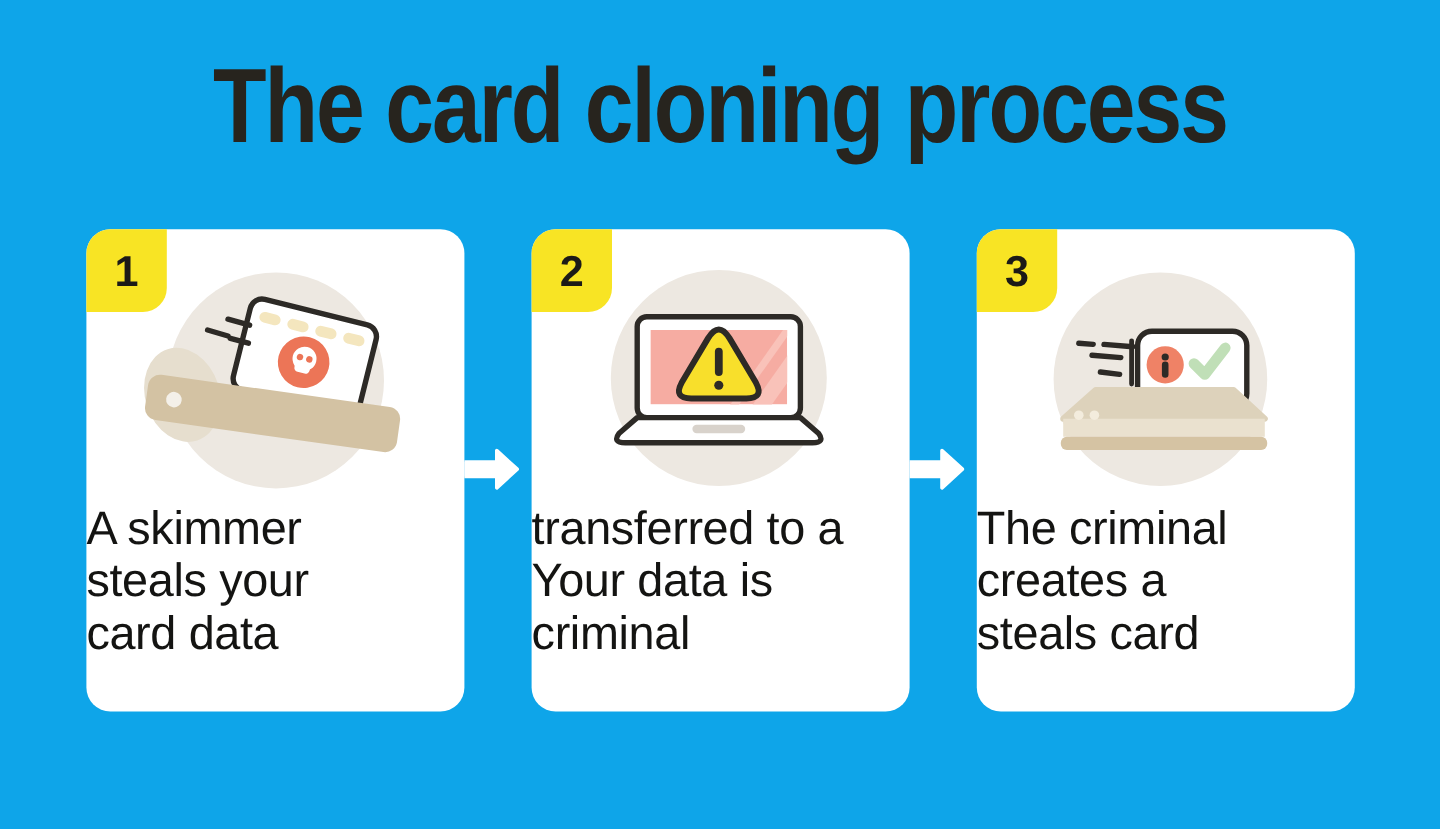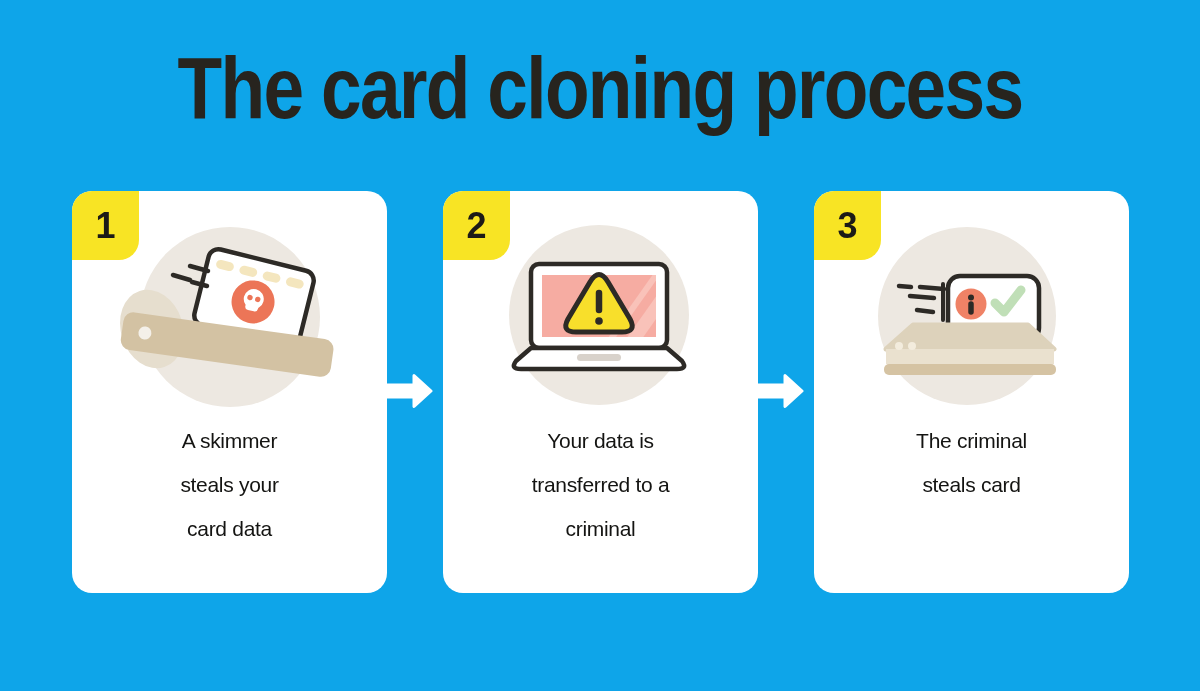--- a/index.html
+++ b/index.html
@@ -29,22 +29,22 @@
   .badge{
     position:absolute;top:0;left:0;width:67px;height:69px;
     background:#F8E424;
     border-radius:20px 0 20px 0;
     display:flex;align-items:center;justify-content:center;
     font-size:36px;font-weight:700;color:#1C1A17;
   }
   .illus{position:absolute;top:0;left:0;}
   .caption{
     position:absolute;top:228px;left:0;width:315px;
-    text-align:center;color:#141412;
-    font-size:21px;line-height:44px;letter-spacing:-0.3px;font-weight:400;
+    color:#141412;
+    font-size:39px;line-height:44px;letter-spacing:-0.3px;font-weight:400;
   }
   .arrow{position:absolute;top:371px;width:46px;height:40px;}
   .arrow1{left:387px;}
   .arrow2{left:758px;}
 </style>
 </head>
 <body>
 
 <div class="stage">
 
@@ -111,22 +111,22 @@
       </g>
       <g>
         <path d="M147,91 Q156,76 165,91 L187,128 Q194,141 179,141 L133,141 Q118,141 125,128 Z" fill="#F8DF2B" stroke="#2D2A26" stroke-width="5" stroke-linejoin="round"></path>
         <line x1="156" y1="102" x2="156" y2="119" stroke="#2D2A26" stroke-width="6.5" stroke-linecap="round"></line>
         <circle cx="156" cy="130" r="3.8" fill="#2D2A26"></circle>
       </g>
       <path d="M88,157 L224,157 L239,170 Q245,178 234,178 L78,178 Q67,178 73,170 Z" fill="#FFFFFF" stroke="#2D2A26" stroke-width="4.5" stroke-linejoin="round"></path>
       <rect x="134" y="163" width="44" height="7" rx="3.5" fill="#D8D2CB"></rect>
     </svg>
     <div class="caption">
+      <div>transferred to a</div>
       <div>Your data is</div>
-      <div>transferred to a</div>
       <div>criminal</div>
     </div>
   </div>
 
   <div class="arrow arrow2">
     <svg width="46" height="40" viewBox="0 0 46 40">
       <path d="M0,14 L27,14 L27,4.5 L44,20 L27,35.5 L27,26 L0,26 Z" fill="#FFFFFF" stroke="#FFFFFF" stroke-width="3" stroke-linejoin="round"></path>
     </svg>
   </div>
 
@@ -151,17 +151,18 @@
       <circle cx="98" cy="155" r="4" fill="#F3ECDD"></circle>
       <g stroke="#2D2A26" stroke-width="4.5" stroke-linecap="round">
         <path d="M85,95 L97,96"></path>
         <path d="M106,96 L130,98"></path>
         <path d="M96,105 L120,107"></path>
         <path d="M103,119 L119,121"></path>
       </g>
     </svg>
     <div class="caption">
       <div>The criminal</div>
+      <div>creates a</div>
       <div>steals card</div>
     </div>
   </div>
 
 </div>
 
 </body></html>

